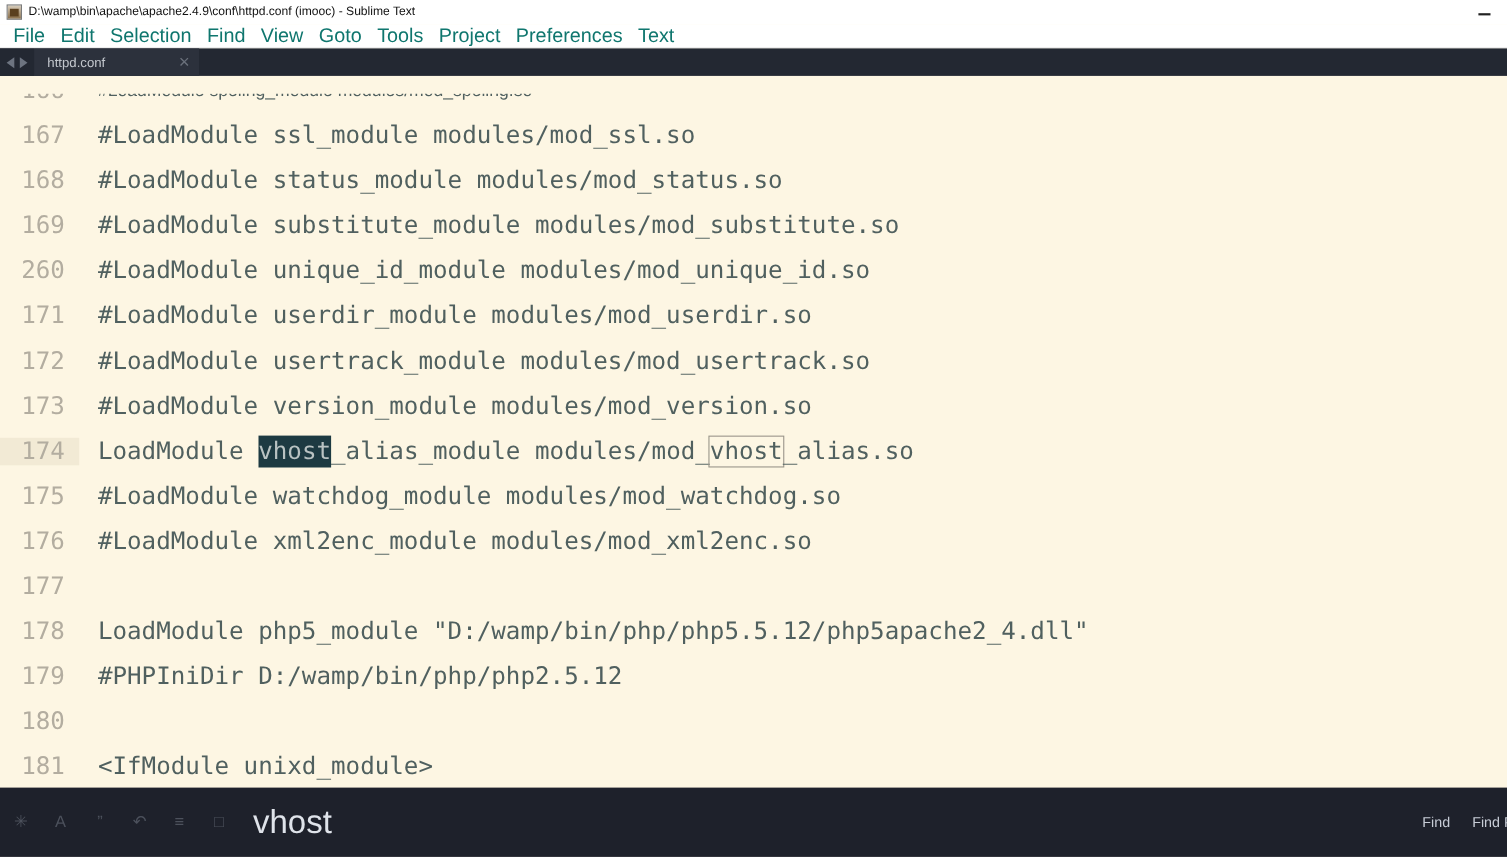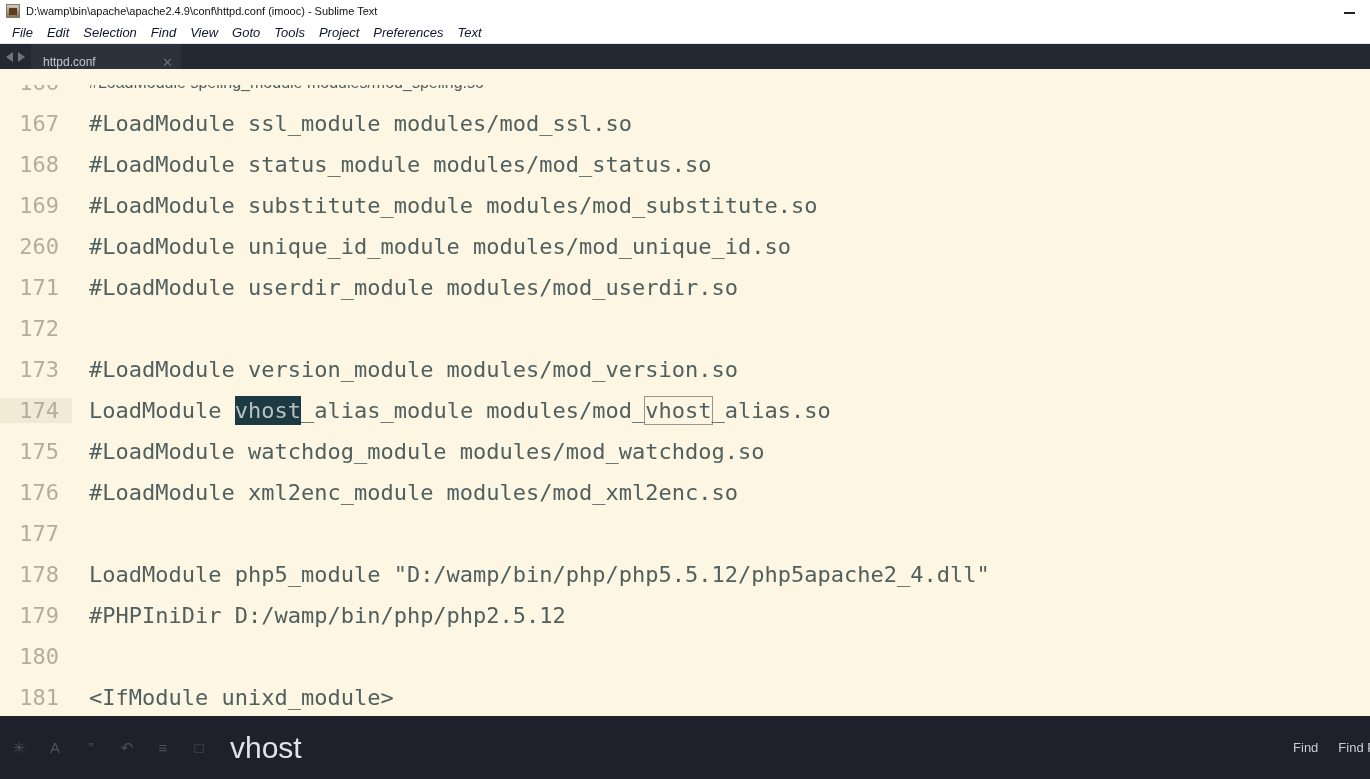--- a/index.html
+++ b/index.html
@@ -62,26 +62,25 @@
   #menubar {
     height: 22px;
     background: #ffffff;
     display: flex;
     align-items: center;
     padding-left: 5px;
     border-bottom: 1px solid #e6e6e6;
     box-sizing: border-box;
   }
   .menu-item {
-    font-size: 13px;
-    color: #0f172a;
+    font-size: 18px;
+    color: #0f766e;
     padding: 1px 7px;
     white-space: nowrap;
     cursor: default;
-    font-style: italic;
   }
 
   
   #tabbar {
     height: 25px;
     background: #232832;
     display: flex;
     align-items: stretch;
     position: relative;
   }
@@ -95,21 +94,21 @@
   .nav-arrow {
     width: 0; height: 0;
     border-top: 5px solid transparent;
     border-bottom: 5px solid transparent;
     cursor: pointer;
   }
   .nav-arrow.left  { border-right: 7px solid #6d7480; }
   .nav-arrow.right { border-left: 7px solid #6d7480; }
   .tab {
     display: flex;
-    align-items: flex-end;
+    align-items: center;
     background: #2c313c;
     padding: 0 8px 0 12px;
     min-width: 130px;
     position: relative;
     cursor: pointer;
   }
   .tab-label {
     font-size: 12px;
     color: #c3c7cd;
     white-space: nowrap;
@@ -288,21 +287,21 @@
       <span class="code-text">#LoadModule speling_module modules/mod_speling.so</span>
     </div>
   </div>
 
   <div id="lines-before">
       <div class="code-line"><span class="gutter">167</span><span class="code-text">#LoadModule ssl_module modules/mod_ssl.so</span></div>
       <div class="code-line"><span class="gutter">168</span><span class="code-text">#LoadModule status_module modules/mod_status.so</span></div>
       <div class="code-line"><span class="gutter">169</span><span class="code-text">#LoadModule substitute_module modules/mod_substitute.so</span></div>
       <div class="code-line"><span class="gutter">260</span><span class="code-text">#LoadModule unique_id_module modules/mod_unique_id.so</span></div>
       <div class="code-line"><span class="gutter">171</span><span class="code-text">#LoadModule userdir_module modules/mod_userdir.so</span></div>
-      <div class="code-line"><span class="gutter">172</span></div>
+      <div class="code-line"><span class="gutter">172</span><span class="code-text">#LoadModule usertrack_module modules/mod_usertrack.so</span></div>
       <div class="code-line"><span class="gutter">173</span><span class="code-text">#LoadModule version_module modules/mod_version.so</span></div>
     </div>
 
   <div class="code-line active">
     <span class="gutter">174</span>
     <span class="code-text"><span>LoadModule </span><span class="sel">vhost</span><span>_alias_module modules/mod_</span><span class="match-box">vhost</span><span>_alias.so</span></span>
   </div>
 
   <div id="lines-after">
       <div class="code-line"><span class="gutter">175</span><span class="code-text">#LoadModule watchdog_module modules/mod_watchdog.so</span></div>

